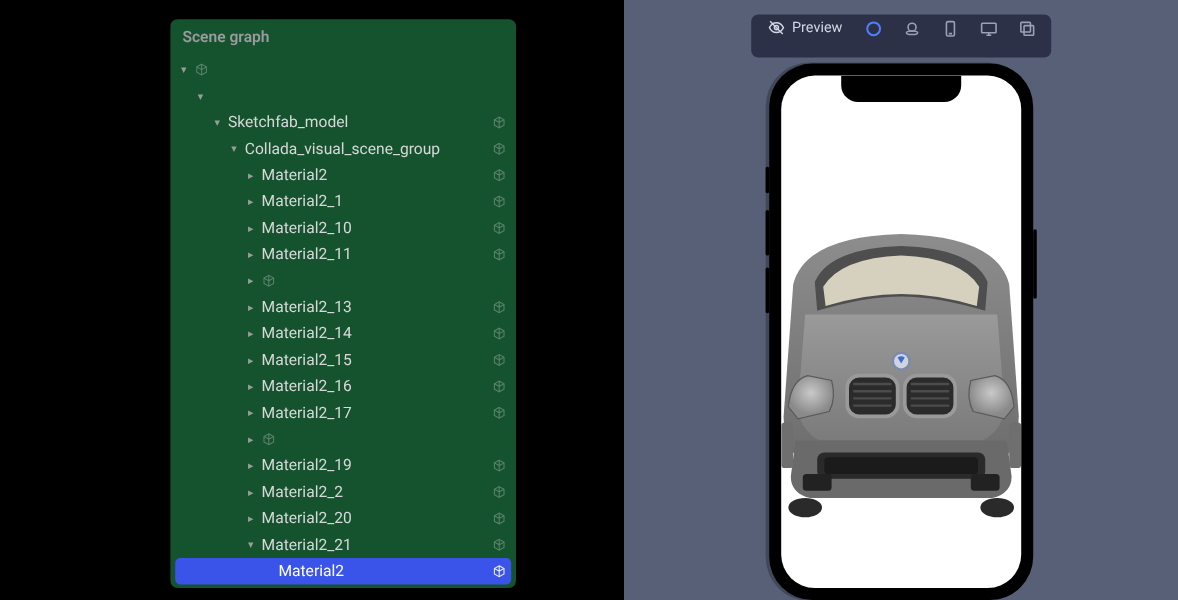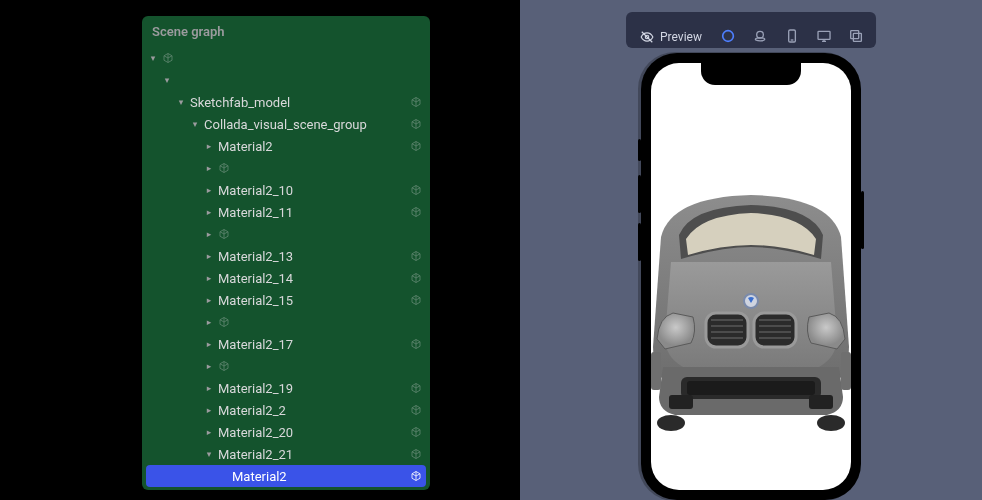--- a/index.html
+++ b/index.html
@@ -10,21 +10,21 @@
 .row{display:flex;align-items:center;height:22px;padding-right:8px;cursor:pointer;position:relative}
 .row .chev{width:10px;text-align:center;color:#9b9b9e;margin-right:4px;font-size:9px}
 .row .label{flex:1;white-space:nowrap;overflow:hidden;text-overflow:ellipsis}
 .row .cube{width:12px;height:12px;opacity:.35;flex-shrink:0}
 .row.selected{background:#3a53e8;color:#fff;border-radius:4px;margin:0 4px;padding-right:4px}
 .row.selected .cube{opacity:.9}
 .row.selected .chev{color:#fff}
 .cube svg{display:block}
 .preview-area{position:absolute;left:520px;top:0;width:462px;height:500px;background:#586078}
 .toolbar{position:absolute;top:12px;left:50%;transform:translateX(-50%);background:#2c3147;border-radius:6px;display:flex;align-items:center;padding:4px;gap:0}
-.tb-btn{display:flex;align-items:flex-end;justify-content:center;height:28px;min-width:32px;border-radius:4px;cursor:pointer;color:#9aa1b7}
+.tb-btn{display:flex;align-items:flex-start;justify-content:center;height:28px;min-width:32px;border-radius:4px;cursor:pointer;color:#9aa1b7}
 .tb-btn svg{display:block}
 .tb-btn.label{color:#d2d6e3;font-size:12px;padding:0 10px;gap:6px}
 .tb-btn.active{color:#4e7fff}
 .phone{position:absolute;top:53px;left:50%;transform:translateX(-50%);width:220px;height:447px;border-radius:36px;background:#000;padding:10px;box-shadow:-2px 0 0 1px rgba(0,0,0,.25)}
 .side-btn{position:absolute;background:#000;border-radius:2px}
 .sb1{left:-3px;top:86px;width:3px;height:22px}
 .sb2{left:-3px;top:122px;width:3px;height:38px}
 .sb3{left:-3px;top:170px;width:3px;height:38px}
 .sb4{right:-3px;top:138px;width:3px;height:58px}
 .screen{width:100%;height:100%;background:#fff;border-radius:28px;position:relative;overflow:hidden}
@@ -75,20 +75,21 @@
         <span class="label">Material2</span>
         <span class="cube">
           <svg width="12" height="12" viewBox="0 0 24 24" fill="none" stroke="currentColor" stroke-width="1.8">
             <path d="M12 3l8 4.5v9L12 21l-8-4.5v-9L12 3z"></path>
             <path d="M12 3v18M4 7.5l8 4.5 8-4.5"></path>
           </svg>
         </span>
       </div>
       <div class="row" style="padding-left: 62px;">
         <span class="chev">▸</span>
+        <span class="label">Material2_1</span>
         <span class="cube">
           <svg width="12" height="12" viewBox="0 0 24 24" fill="none" stroke="currentColor" stroke-width="1.8">
             <path d="M12 3l8 4.5v9L12 21l-8-4.5v-9L12 3z"></path>
             <path d="M12 3v18M4 7.5l8 4.5 8-4.5"></path>
           </svg>
         </span>
       </div>
       <div class="row" style="padding-left: 62px;">
         <span class="chev">▸</span>
         <span class="label">Material2_10</span>
@@ -143,20 +144,21 @@
         <span class="label">Material2_15</span>
         <span class="cube">
           <svg width="12" height="12" viewBox="0 0 24 24" fill="none" stroke="currentColor" stroke-width="1.8">
             <path d="M12 3l8 4.5v9L12 21l-8-4.5v-9L12 3z"></path>
             <path d="M12 3v18M4 7.5l8 4.5 8-4.5"></path>
           </svg>
         </span>
       </div>
       <div class="row" style="padding-left: 62px;">
         <span class="chev">▸</span>
+        <span class="label">Material2_16</span>
         <span class="cube">
           <svg width="12" height="12" viewBox="0 0 24 24" fill="none" stroke="currentColor" stroke-width="1.8">
             <path d="M12 3l8 4.5v9L12 21l-8-4.5v-9L12 3z"></path>
             <path d="M12 3v18M4 7.5l8 4.5 8-4.5"></path>
           </svg>
         </span>
       </div>
       <div class="row" style="padding-left: 62px;">
         <span class="chev">▸</span>
         <span class="label">Material2_17</span>

